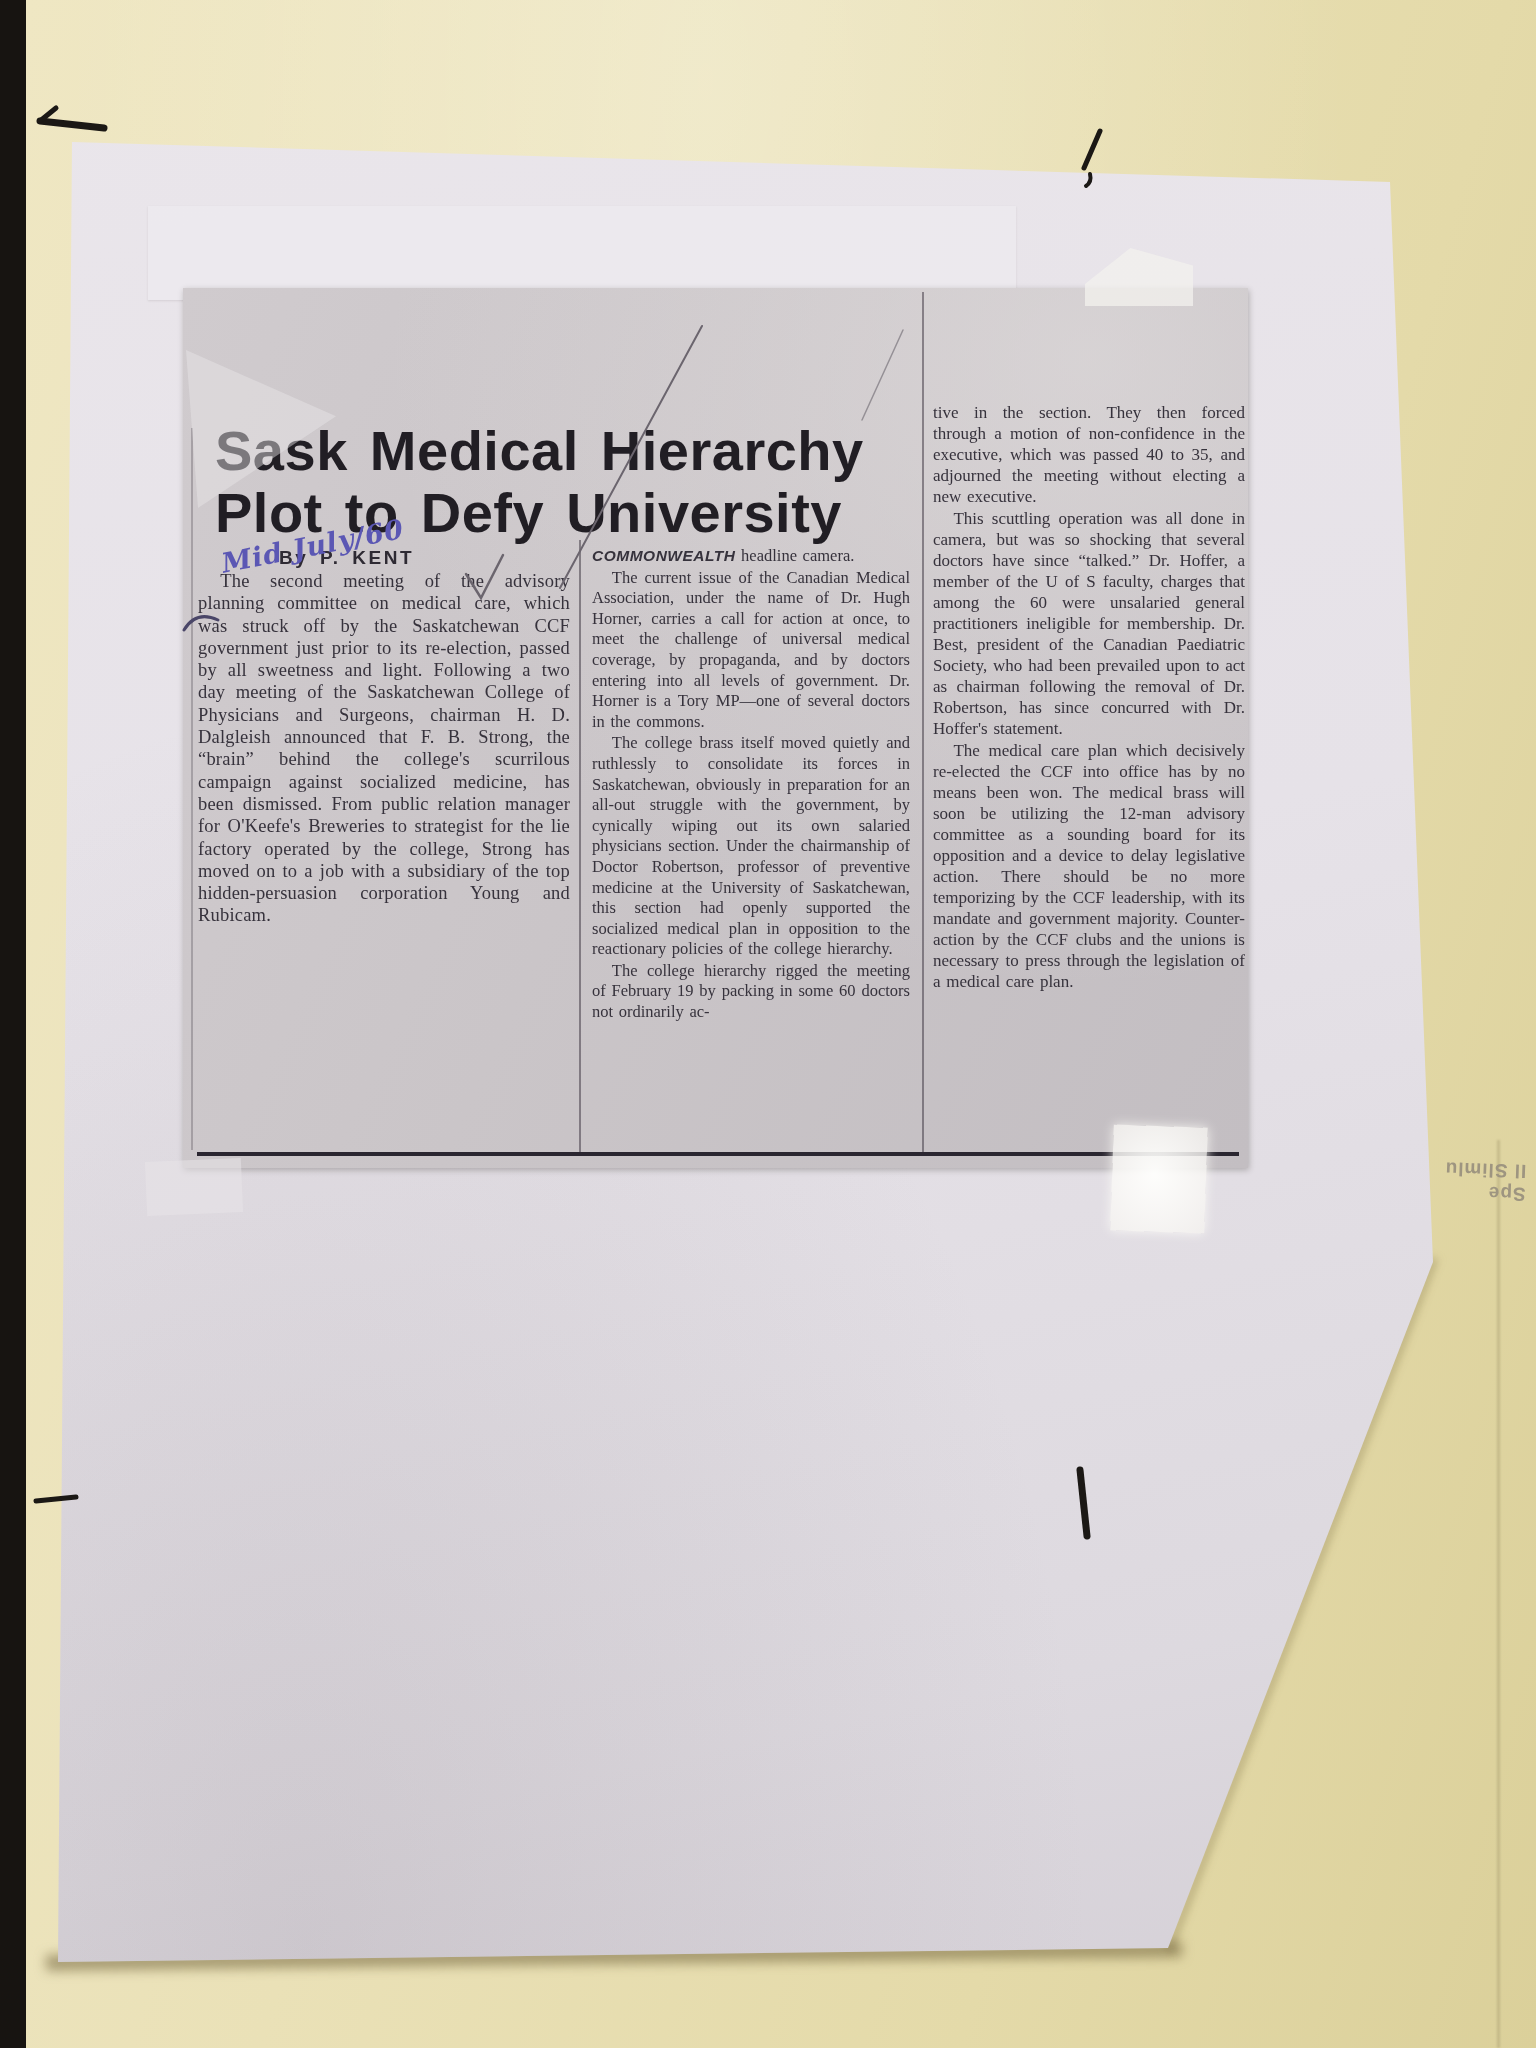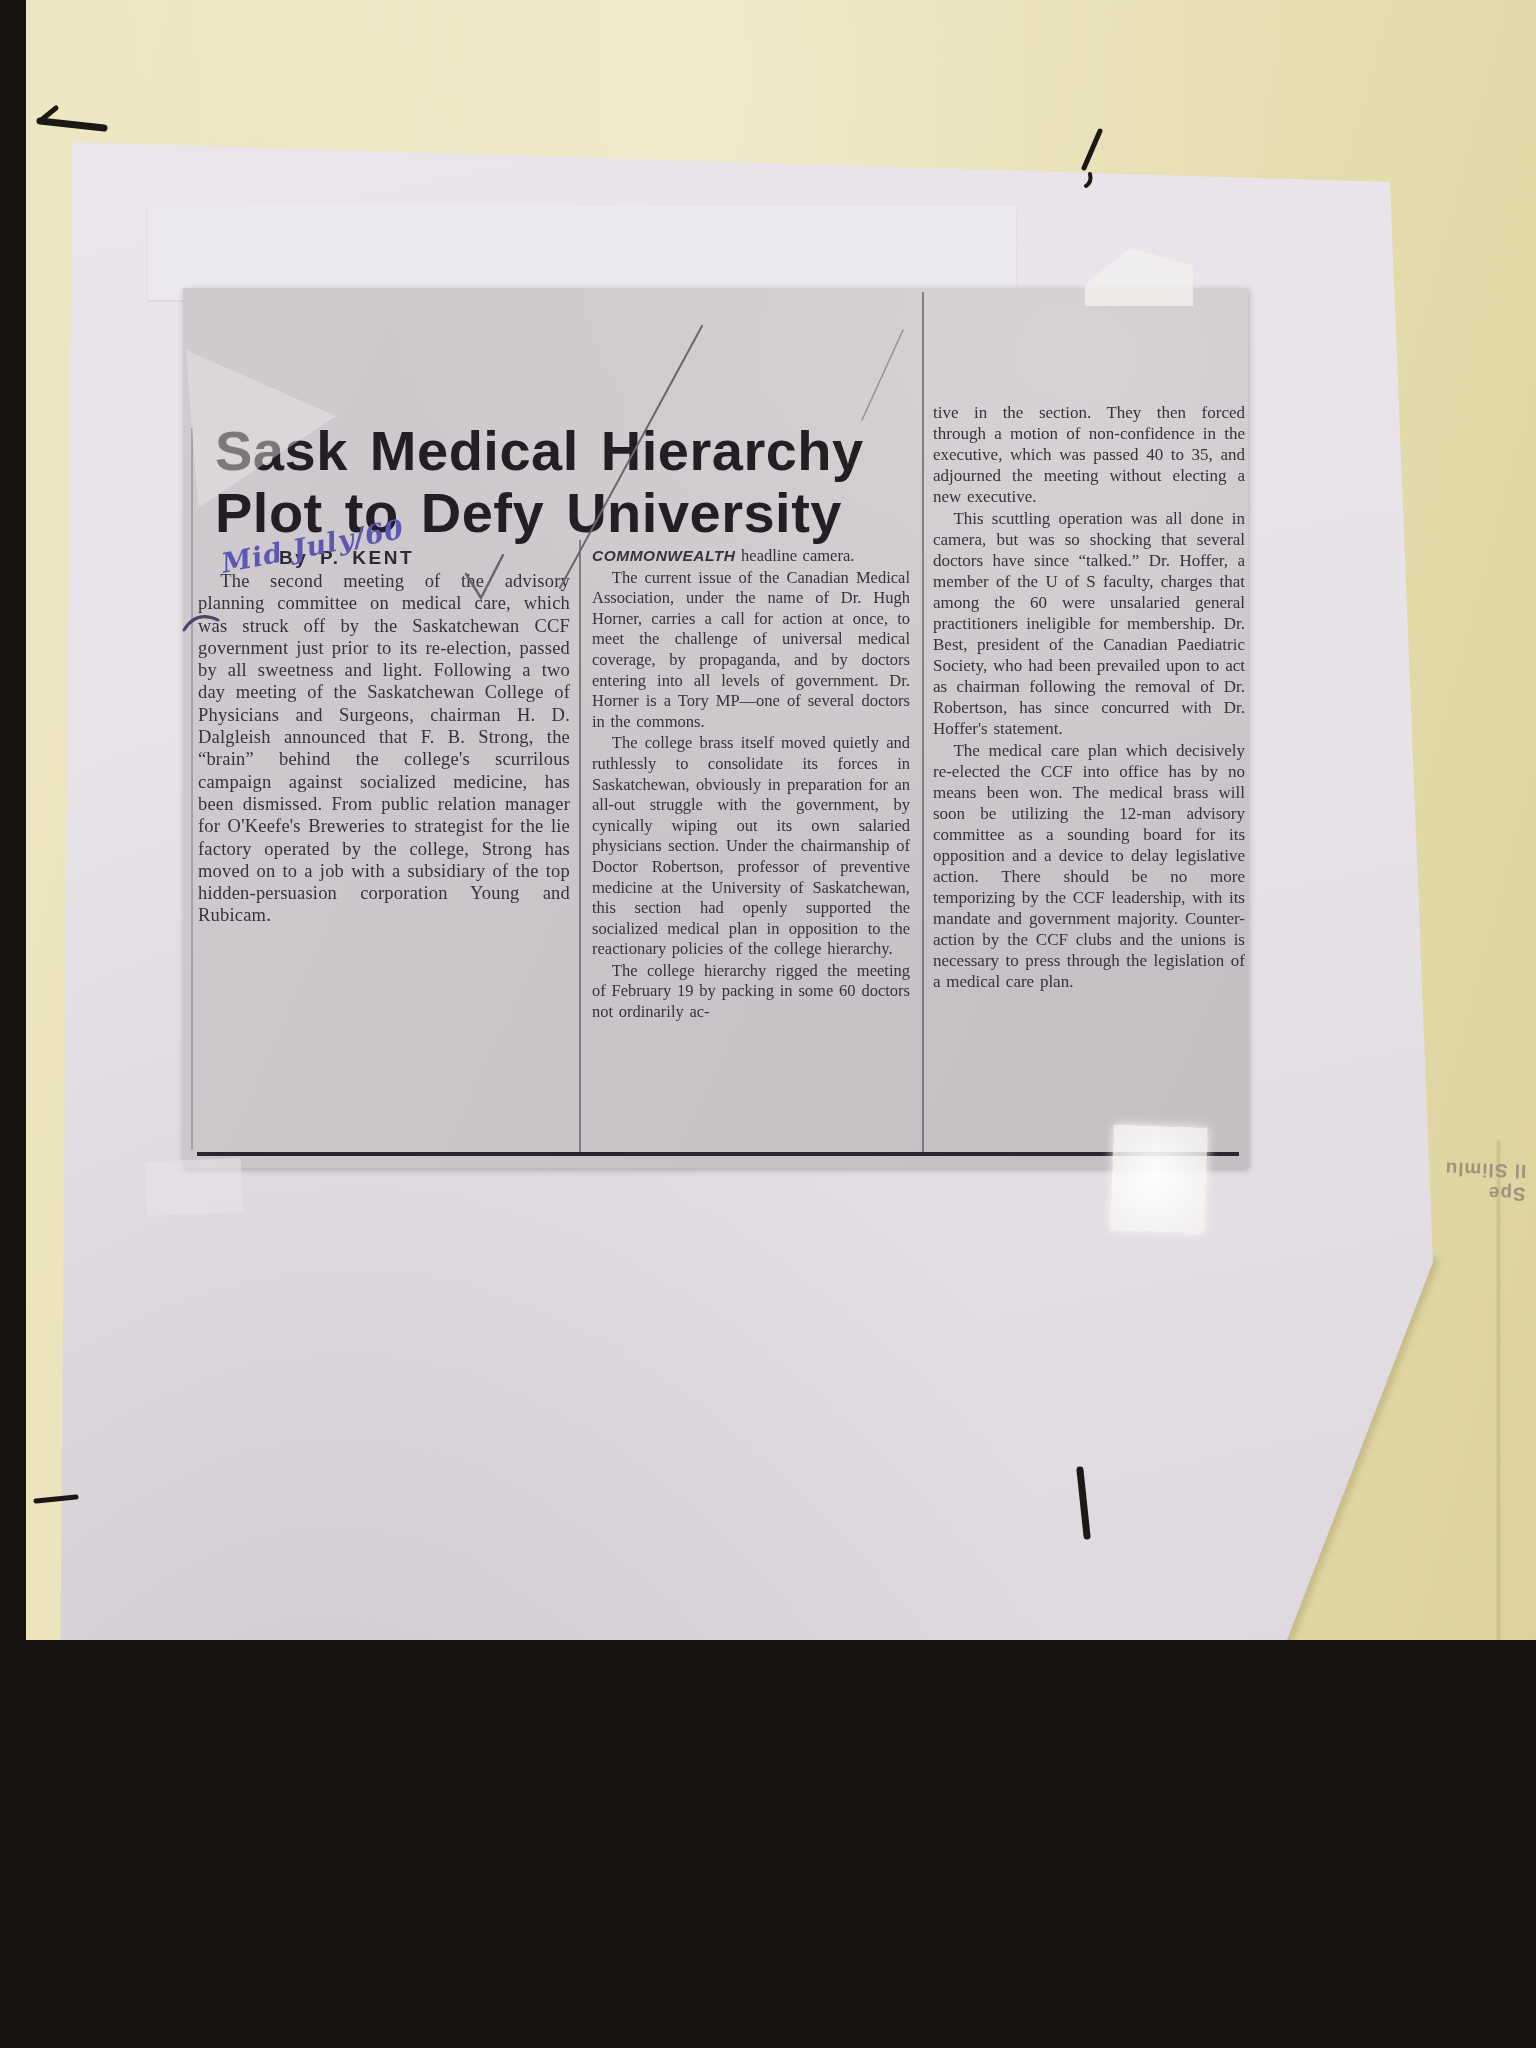--- a/index.html
+++ b/index.html
@@ -1,17 +1,17 @@
 <!DOCTYPE html>
 <html><head>
 <meta charset="utf-8">
 <style>
   html,body { margin:0; padding:0; background:#181510; }
   .canvas {
-    position:relative; width:1536px; height:1640px; overflow:hidden;
+    position:relative; width:1536px; height:2048px; overflow:hidden;
     background:#181510; font-family:"Liberation Serif", serif;
   }
   
   .mount {
     position:absolute; left:26px; top:0; width:1510px; height:2048px;
     background:
       radial-gradient(ellipse at 45% 4%, rgba(255,255,250,0.28), rgba(255,255,250,0) 55%),
       linear-gradient(105deg, #efe7c3 0%, #eae1b7 38%, #e4daa9 72%, #dbd09a 100%);
   }
   .dark-strip { position:absolute; left:0; top:0; width:26px; height:2048px; background:#171411; }

